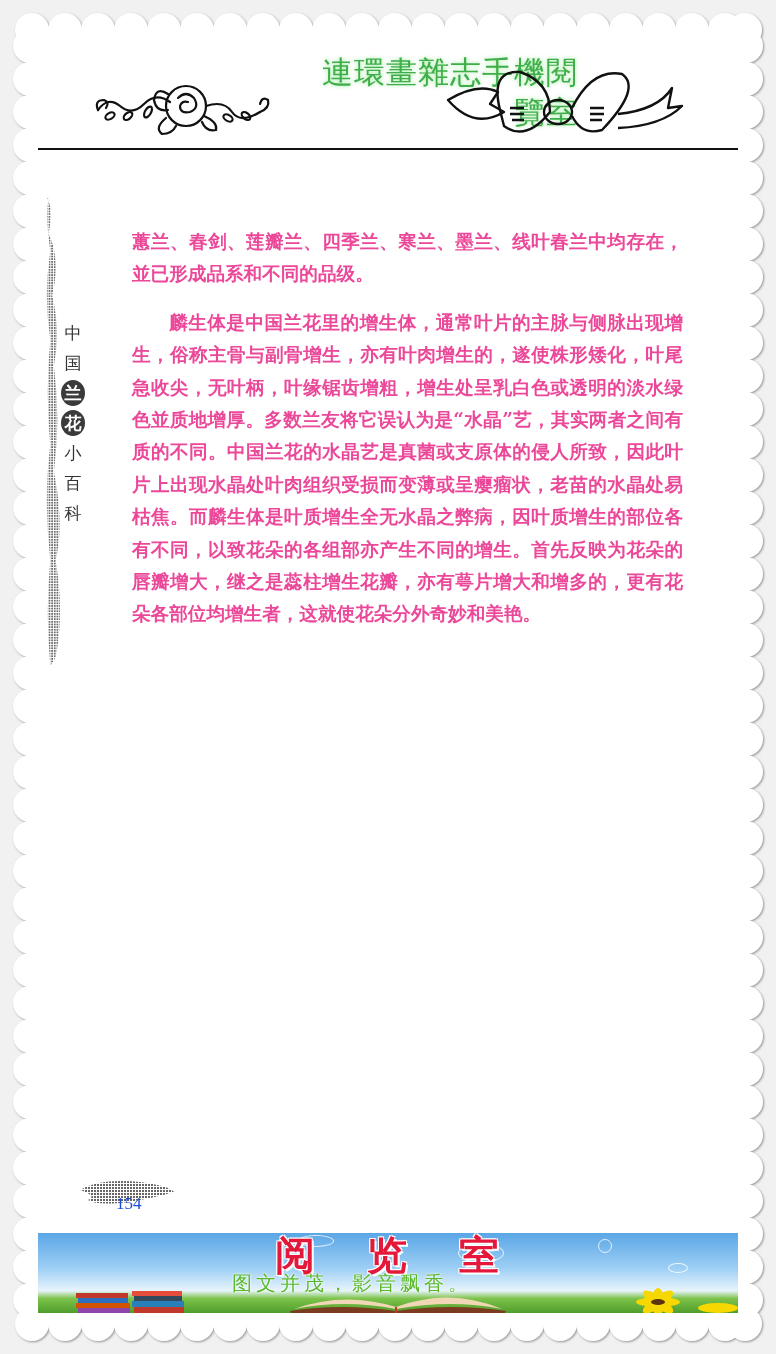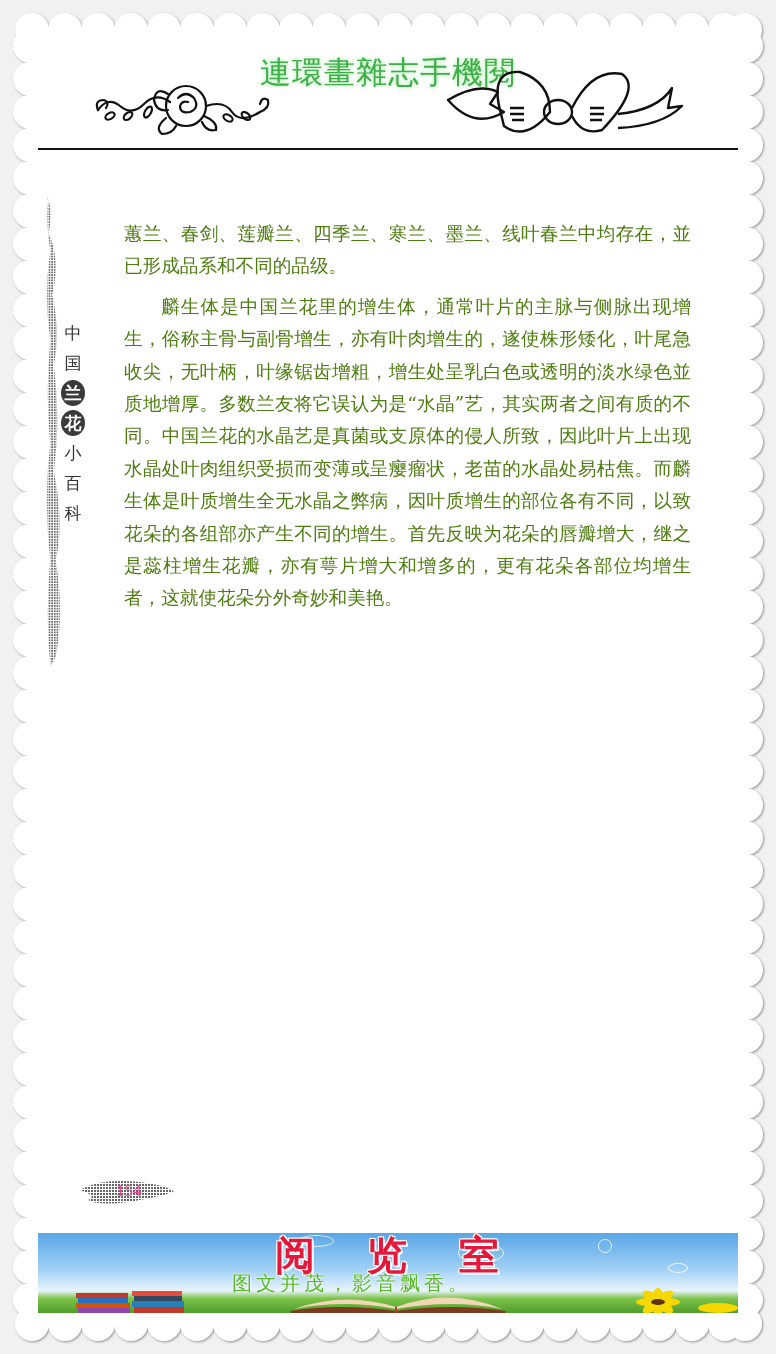--- a/index.html
+++ b/index.html
@@ -12,21 +12,21 @@
   .page {
     position: absolute; left: 38px; top: 38px; width: 700px; height: 1280px;
     background: #ffffff;
   }
   
   .header {
     position: absolute; left: 0; top: 0; width: 700px; height: 111px;
   }
   .header-title {
     position: absolute; left: 160px; top: 14px; width: 380px;
-    text-align: center; color: #3fae4a;
+    text-align: right; color: #3fae4a;
     font-family: "DejaVu Sans", sans-serif; font-size: 31px; line-height: 40px;
     text-shadow: 0 0 4px rgba(120,230,120,0.7);
     letter-spacing: 1px;
   }
   .header-rule {
     position: absolute; left: 0; top: 110px; width: 700px; height: 2px; background: #111;
   }
   .deco-left { position: absolute; left: 50px; top: 30px; }
   .deco-right { position: absolute; left: 400px; top: 26px; }
 
@@ -46,31 +46,31 @@
     background: #3a3a3a; color: #fff; border-radius: 50%;
     width: 24px; height: 26px; line-height: 26px; margin: 2px 0;
     font-weight: bold;
   }
 
   
   .text-col {
     position: absolute; left: 78px; top: 172px; width: 583px;
   }
   .para {
-    margin: 8px; font-size: 18.6px; line-height: 32.4px; color: #4d7c0f;
+    margin: 16px; font-size: 18.6px; line-height: 32.4px; color: #ec4899;
     text-align: justify; text-justify: inter-ideograph;
-    font-weight: normal;
+    font-weight: bold;
   }
   .para.indent { text-indent: 2em; }
 
   .page-num-wrap {
     position: absolute; left: 38px; top: 1140px; width: 100px; height: 28px;
   }
   .page-num {
-    position: absolute; left: 40px; top: 3px; font-size: 17px; color: #ec4899;
+    position: absolute; left: 40px; top: 16px; font-size: 17px; color: #1d4ed8;
     font-family: "Liberation Serif", serif;
   }
 
   
   .banner {
     position: absolute; left: 0; top: 1195px; width: 700px; height: 80px; overflow: hidden;
     background: linear-gradient(to bottom, #5aa6e6 0%, #9fd0f5 45%, #e8f4fc 72%, #7cc34a 82%, #4f9d2c 100%);
   }
   .banner-title {
     position: absolute; left: 0; top: 0px; width: 700px; text-align: center;
@@ -250,20 +250,21 @@
         <path d="M78 50 q-12 10 -4 16 q10 0 14 -8"></path>
         <path d="M116 48 q14 6 12 14 q-10 2 -14 -8"></path>
         <path d="M118 38 q18 -6 26 6 t28 0"></path>
         <ellipse cx="140" cy="50" rx="5" ry="3" transform="rotate(30 140 50)"></ellipse>
         <ellipse cx="158" cy="48" rx="5" ry="3" transform="rotate(40 158 48)"></ellipse>
         <path d="M172 44 q10 -4 8 -12 q-6 -4 -8 4"></path>
       </g>
     </svg>
     <div class="header-title">
       <div>連環畫雜志手機閱</div>
+      <div>覽室</div>
     </div>
     <svg class="deco-right" width="300" height="80" viewBox="0 0 300 80">
       <g fill="none" stroke="#111" stroke-width="2.4" stroke-linejoin="round">
         <path d="M10 36 q30 -18 50 -8 l-8 12 l14 8 q-30 18 -56 -12 z"></path>
         <path d="M62 46 q-10 -40 20 -38 q30 10 30 40 q-24 30 -46 14 z"></path>
         <ellipse cx="120" cy="48" rx="14" ry="12"></ellipse>
         <path d="M134 44 q20 -40 50 -34 q20 14 -20 56 q-20 6 -30 -14"></path>
         <path d="M180 50 q40 -4 54 -26 l-4 20 l14 -2 q-20 20 -64 22"></path>
         <path d="M86 44 h-14 M86 50 h-14 M86 56 h-12 M152 44 h14 M152 50 h14 M152 56 h12"></path>
       </g>

